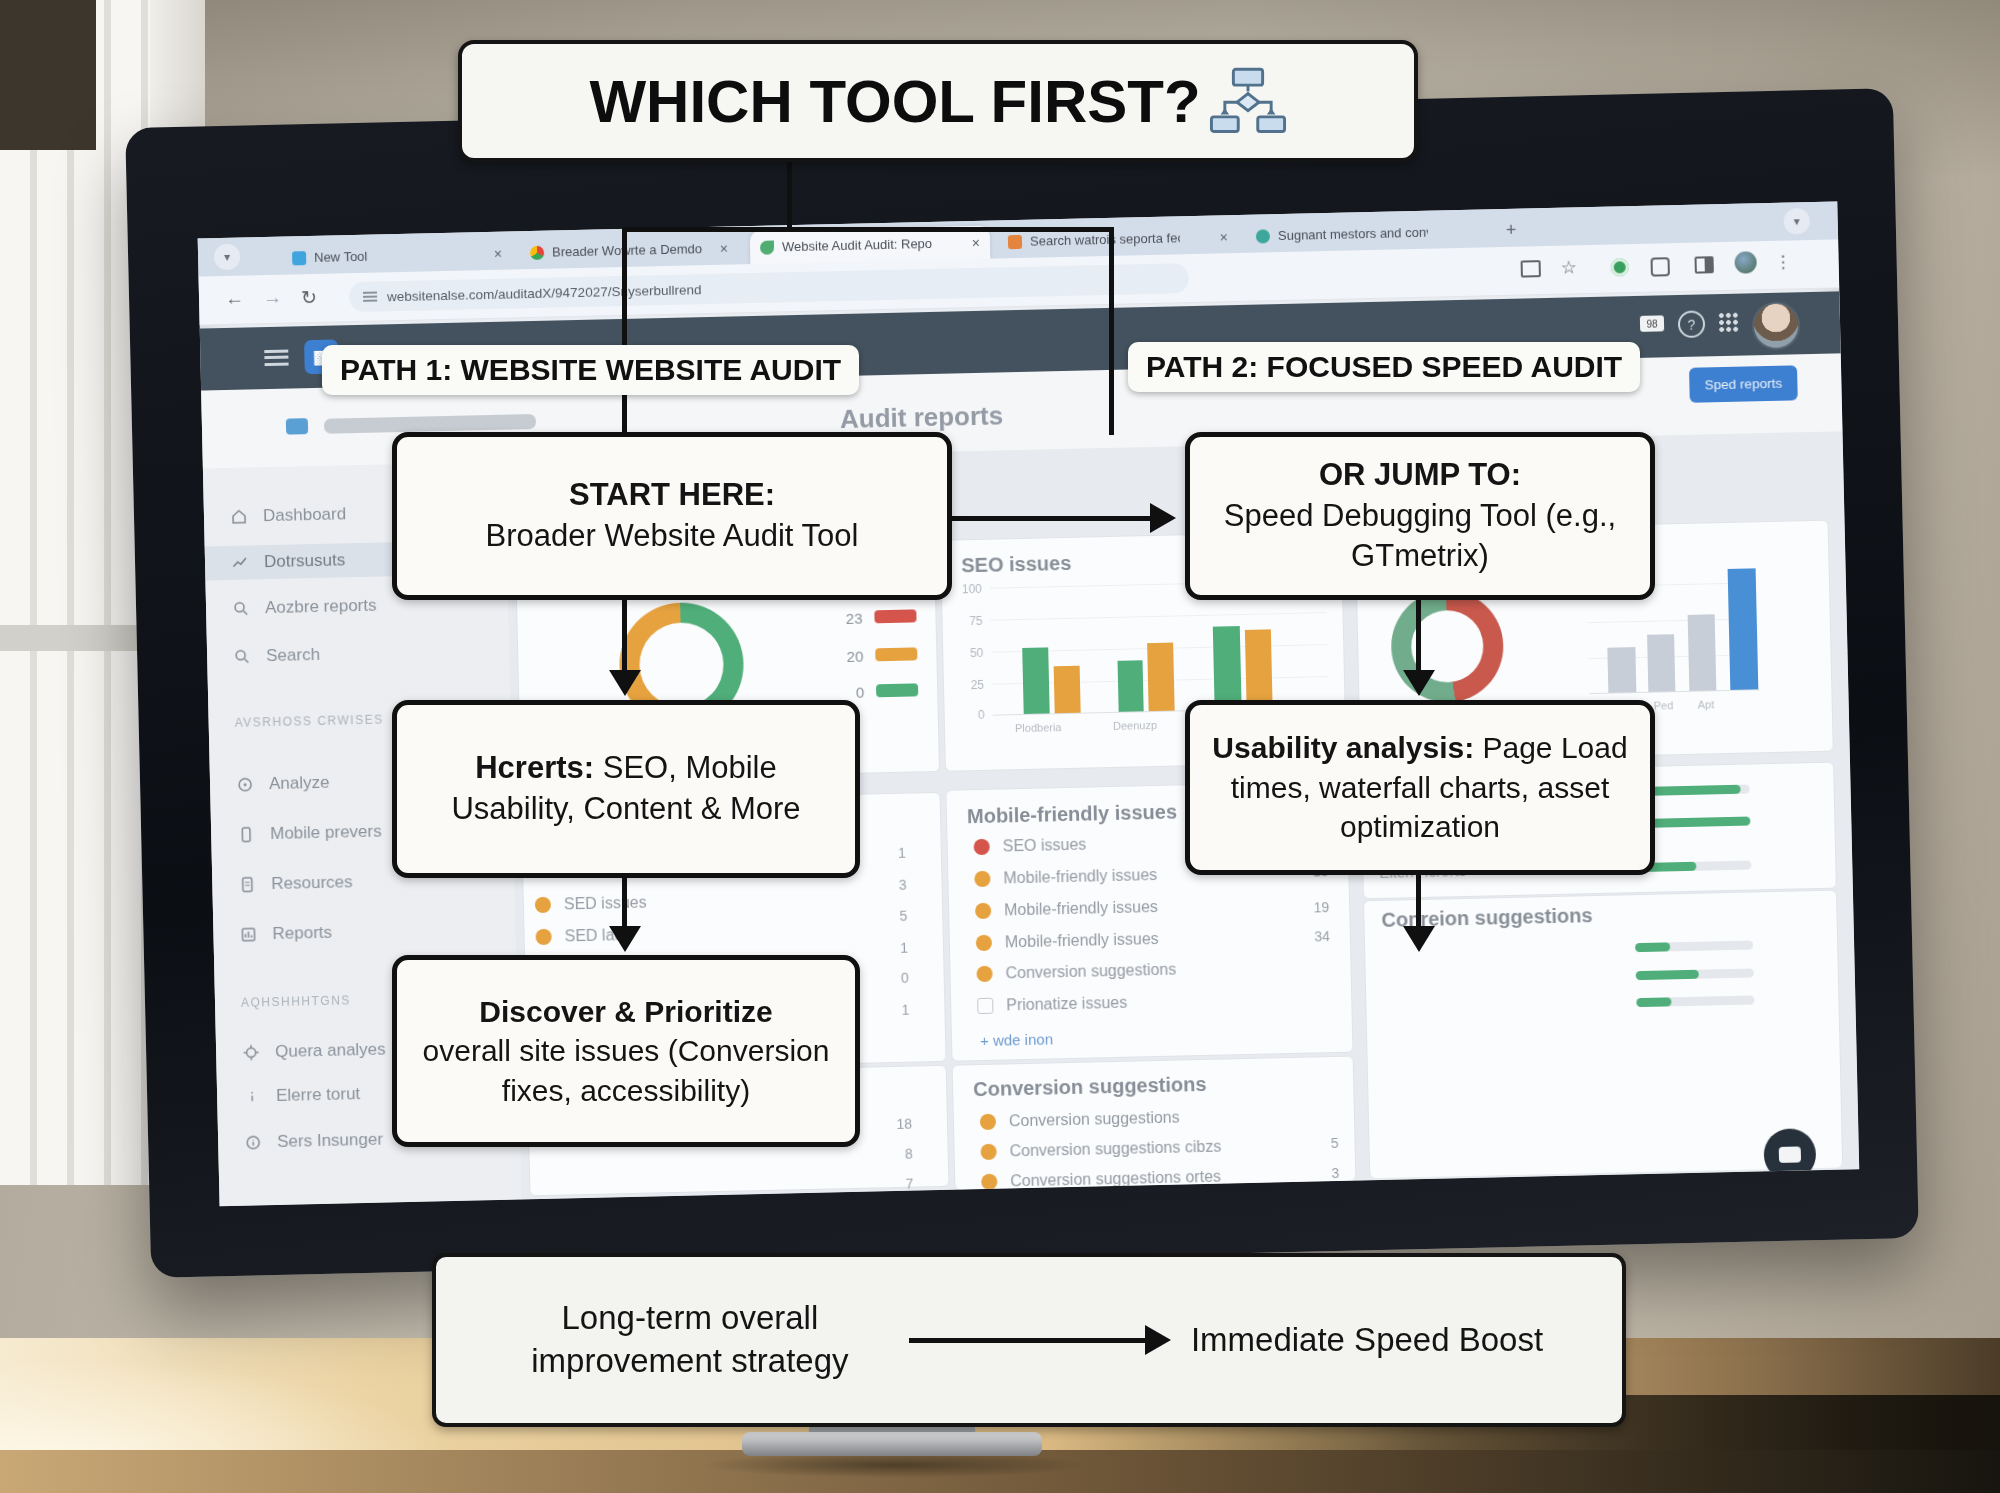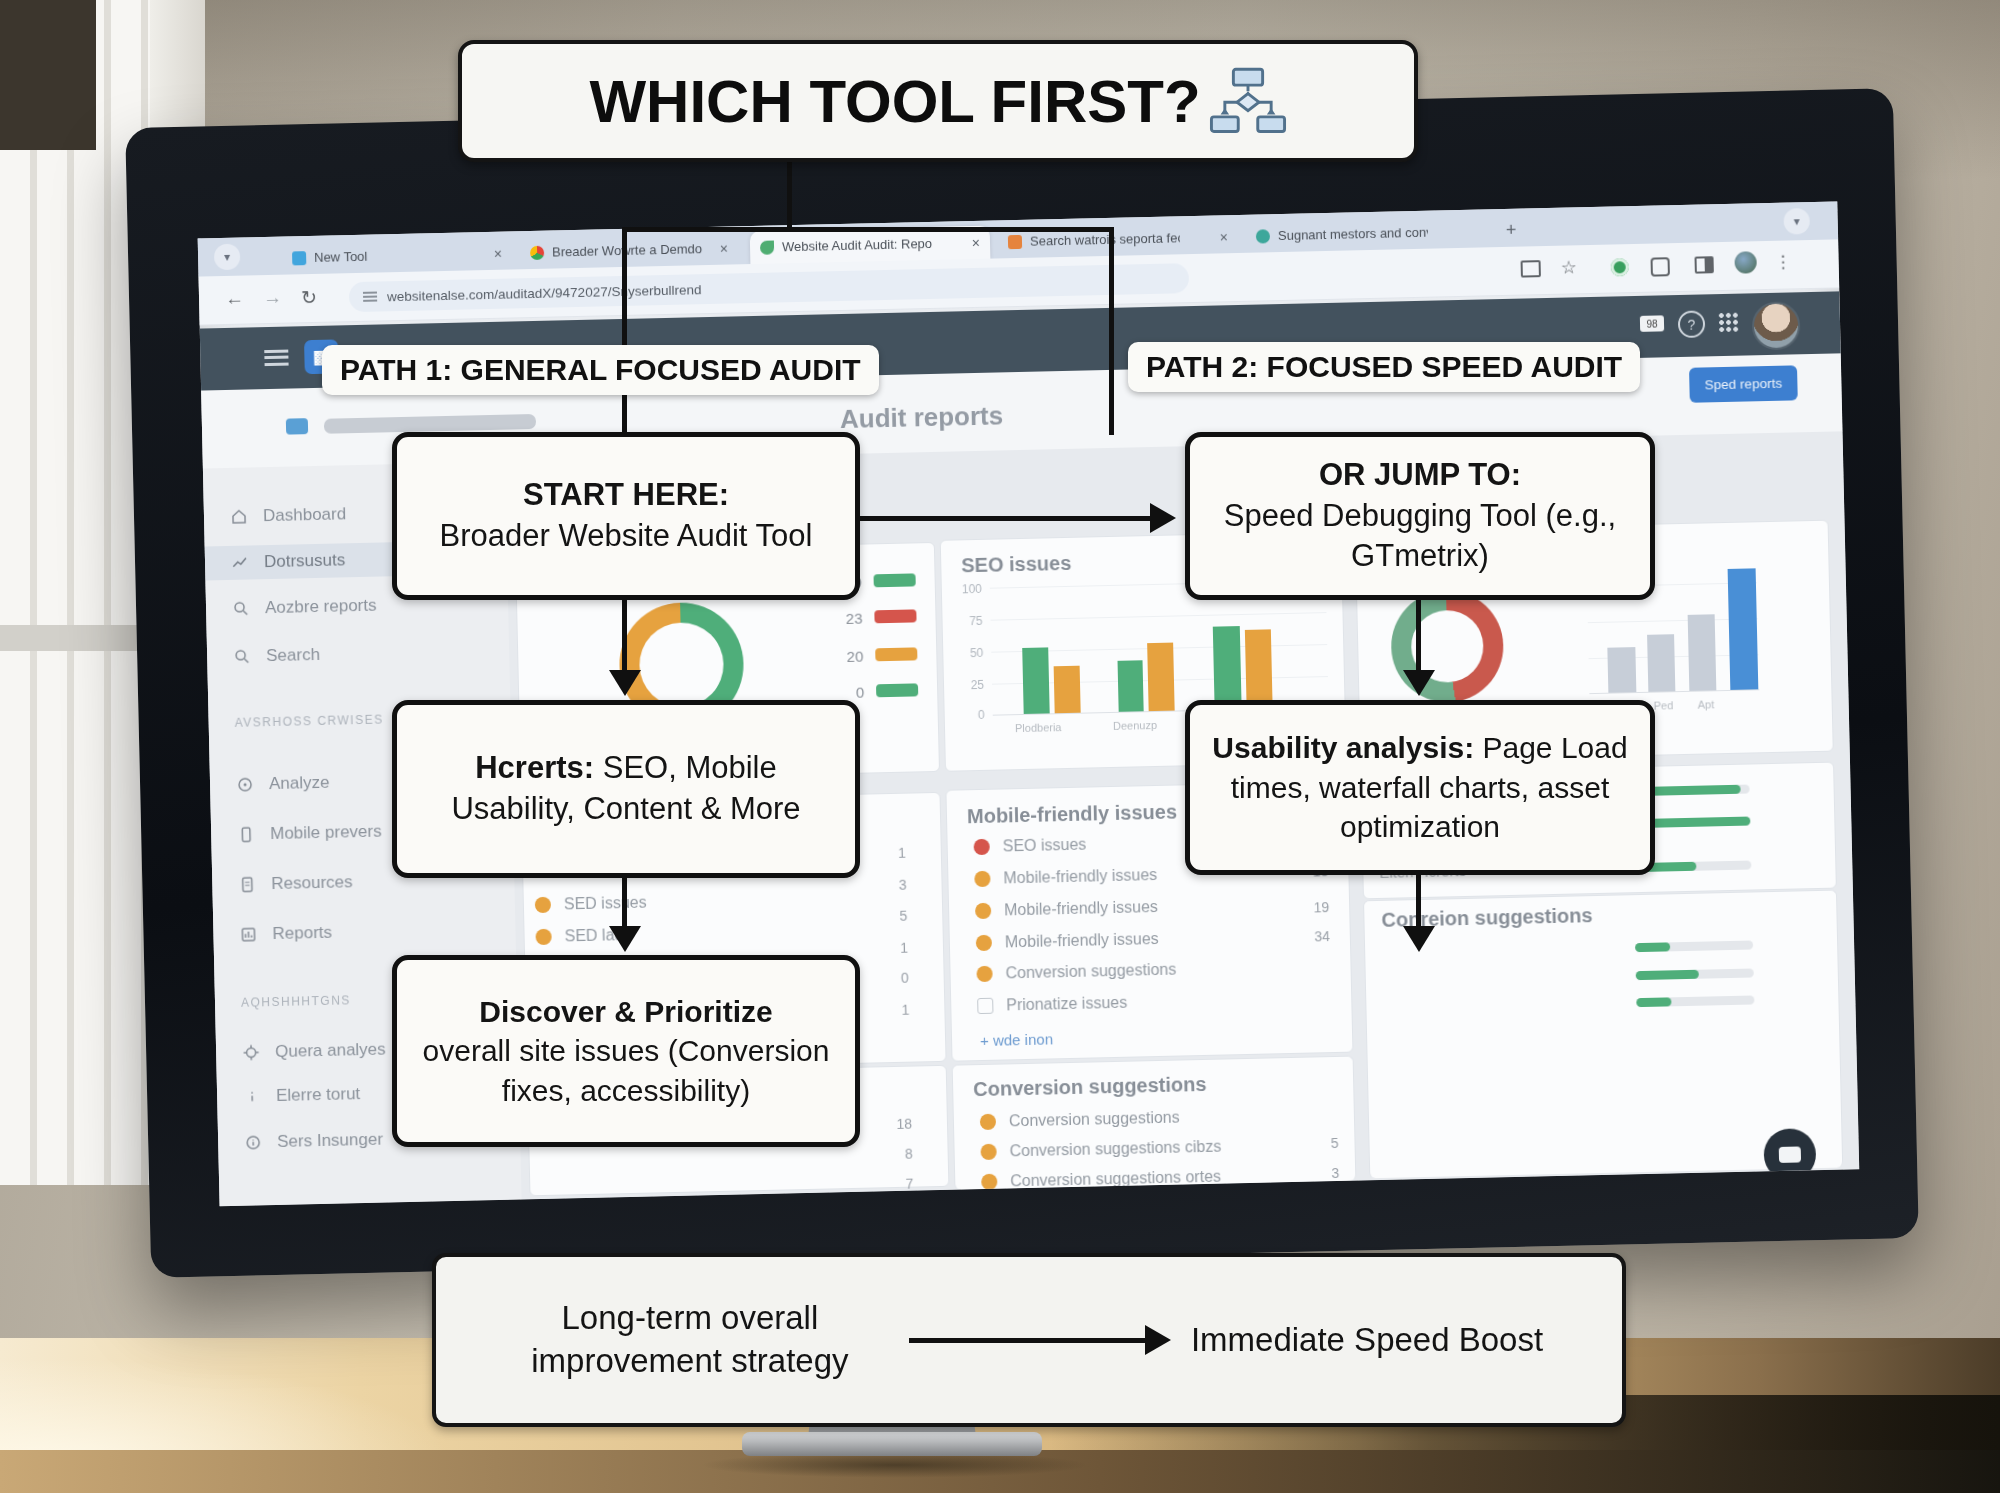--- a/index.html
+++ b/index.html
@@ -485,24 +485,24 @@
       <path d="M32 15v5" stroke="#51718c" stroke-width="2.4"></path>
       <path d="M32 20l-3.5 5h7z" fill="#51718c"></path>
       <path d="M32 22l9 7-9 7-9-7z" fill="#dce8f4" stroke="#51718c" stroke-width="2.4"></path>
       <path d="M23 29H13v7M41 29h10v7" fill="none" stroke="#51718c" stroke-width="2.4"></path>
       <path d="M13 34l-3.5 5h7zM51 34l-3.5 5h7z" fill="#51718c"></path>
       <rect x="2" y="41" width="22" height="12" rx="2" fill="#c8dcee" stroke="#51718c" stroke-width="2.4"></rect>
       <rect x="40" y="41" width="22" height="12" rx="2" fill="#c8dcee" stroke="#51718c" stroke-width="2.4"></rect>
     </svg>
   </div>
 
-  <div class="plabel" style="left:322px;top:345px;">PATH 1: GENERAL FOCUSED AUDIT</div>
+  <div class="plabel" style="left:322px;top:345px;">PATH 1: WEBSITE WEBSITE AUDIT</div>
   <div class="plabel" style="left:1128px;top:342px;">PATH 2: FOCUSED SPEED AUDIT</div>
 
-  <div class="fbox" style="left:392px;top:432px;width:468px;height:168px;">
+  <div class="fbox" style="left:392px;top:432px;width:560px;height:168px;">
     <div><span class="blk">START HERE:</span><span>Broader Website Audit Tool</span></div>
   </div>
   <div class="fbox" style="left:392px;top:700px;width:468px;height:178px;">
     <div><b>Hcrerts:</b><span> SEO, Mobile Usability, Content &amp; More</span></div>
   </div>
   <div class="fbox" style="left:392px;top:955px;width:468px;height:192px;font-size:30px;">
     <div><span class="blk">Discover &amp; Prioritize</span><span>overall site issues (Conversion fixes, accessibility)</span></div>
   </div>
 
   <div class="fbox" style="left:1185px;top:432px;width:470px;height:168px;">

